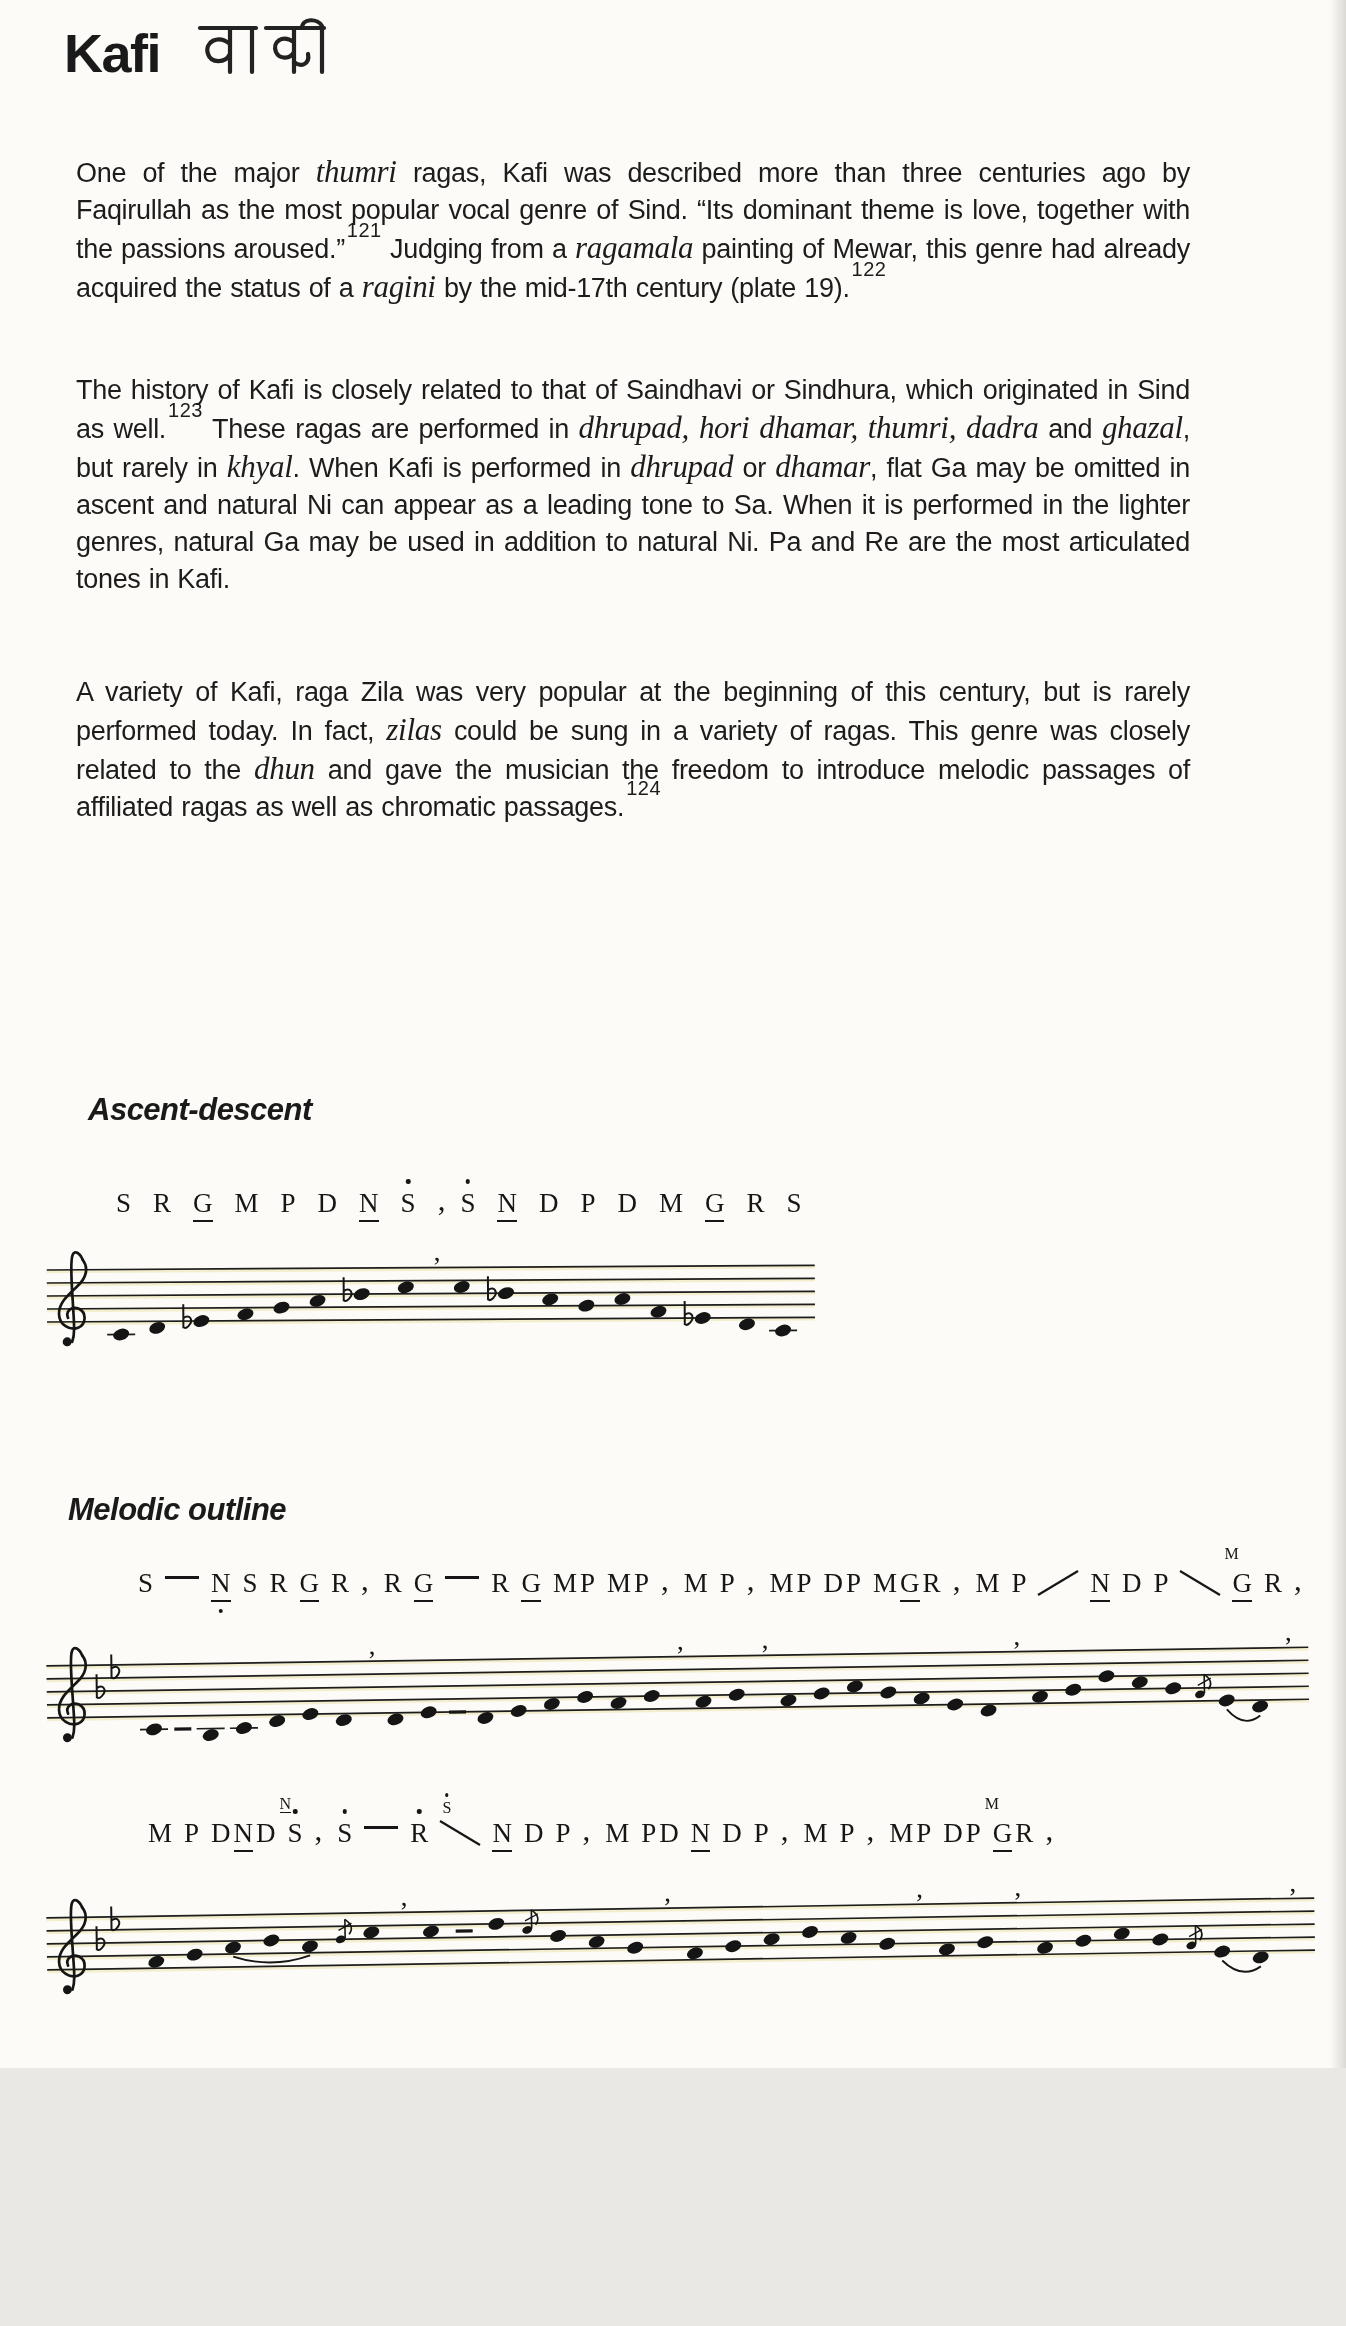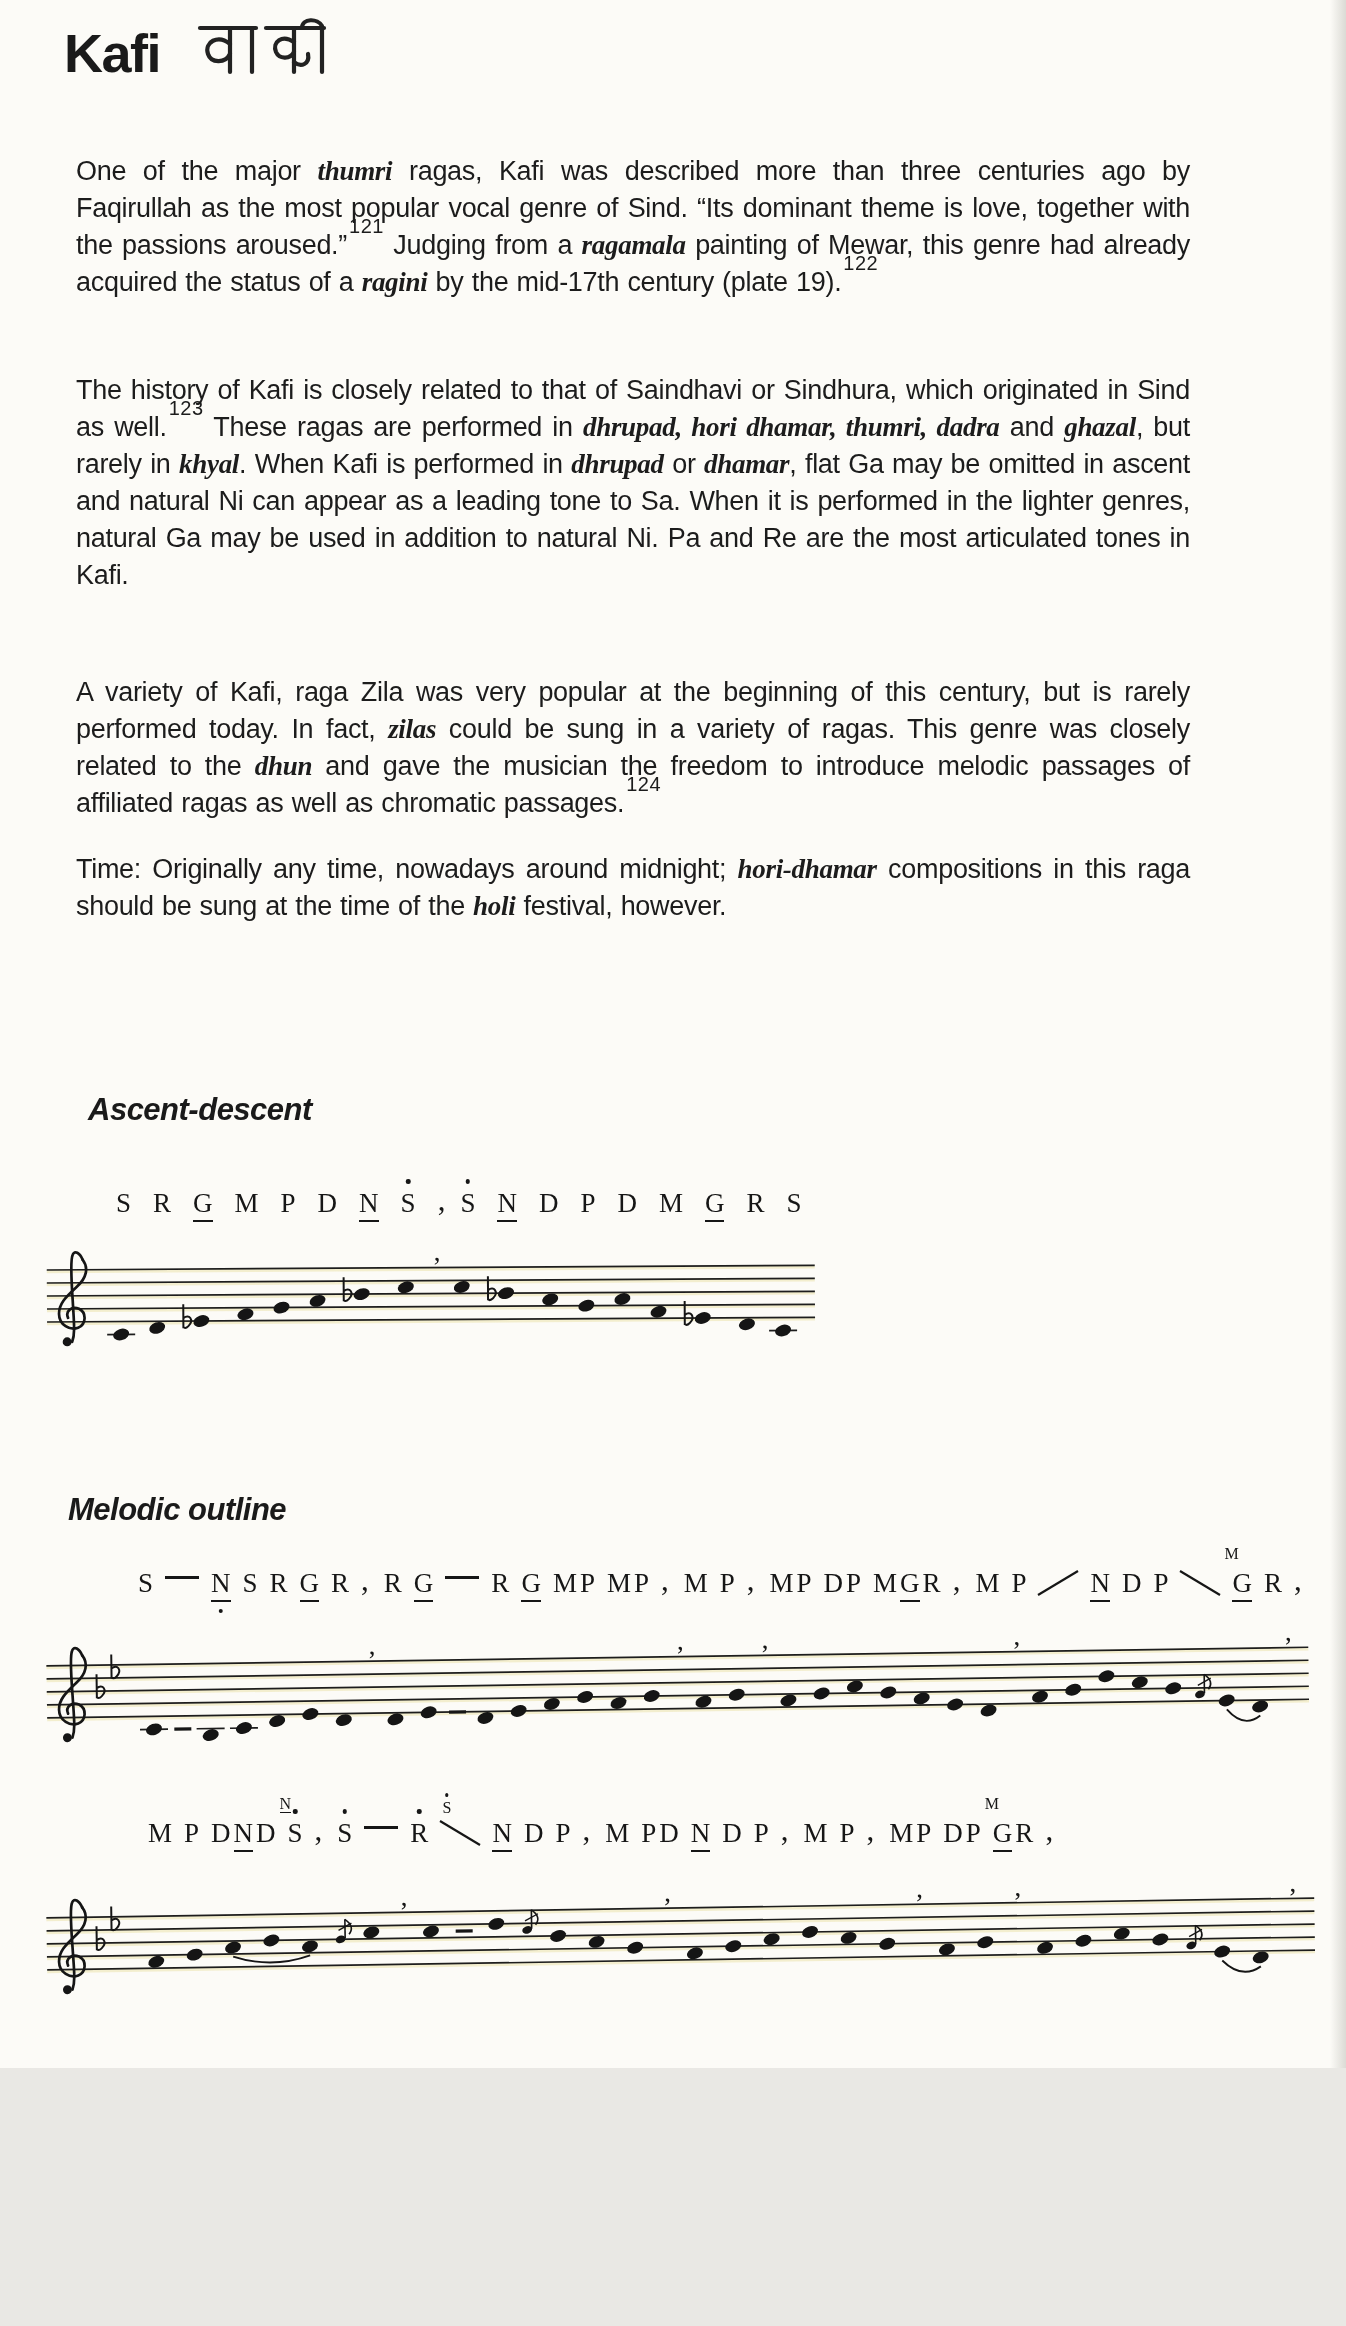--- a/index.html
+++ b/index.html
@@ -10,21 +10,21 @@
 
   
   .title-block{position:absolute;left:64px;top:16px;display:flex;align-items:flex-end;gap:36px;}
   .title-latin{font-size:54px;font-weight:bold;letter-spacing:-1.5px;line-height:1;}
   .deva{margin-bottom:2px;}
 
   
   .body-para{position:absolute;left:76px;width:1114px;margin:0;font-size:27px;line-height:37px;
         text-align:justify;letter-spacing:-0.3px;word-spacing:1px;color:#1c1c1c;}
   #p0{top:153px}#p1{top:372px}#p2{top:674px}#p3{top:851px}
-  .it{font-style:italic;font-family:"Liberation Serif",serif;font-size:27px;font-weight:bold;}
+  .it{font-style:italic;font-family:"Liberation Serif",serif;font-size:31px;}
   sup.fn{font-size:20px;line-height:0;position:relative;top:-11px;margin-left:2px;letter-spacing:.5px;}
 
   
   h2.sec{position:absolute;margin:16px;font-size:31px;font-style:italic;font-weight:bold;letter-spacing:-0.5px;}
   #h-ascent{left:72px;top:1076px}
   #h-melodic{left:52px;top:1476px}
 
   
   .sargam{position:absolute;font-family:"Liberation Serif",serif;font-size:27px;white-space:nowrap;color:#161616;}
   #sg0{left:116px;top:1184px}
@@ -78,21 +78,20 @@
         <path d="M98 46 C105 52 114 48 112 38"></path>
         <path d="M106 12 C106 2 122 2 126 10"></path>
         <path d="M126 12 V56"></path>
       </g>
     </svg>
   </div>
 
   <p class="body-para" id="p0"><span>One of the major </span><span class="it">thumri</span><span> ragas, Kafi was described more than three centuries ago by Faqirullah as the most popular vocal genre of Sind. “Its dominant theme is love, together with the passions aroused.”</span><sup class="fn">121</sup><span> Judging from a </span><span class="it">ragamala</span><span> painting of Mewar, this genre had already acquired the status of a </span><span class="it">ragini</span><span> by the mid-17th century (plate 19).</span><sup class="fn">122</sup></p>
   <p class="body-para" id="p1"><span>The history of Kafi is closely related to that of Saindhavi or Sindhura, which originated in Sind as well.</span><sup class="fn">123</sup><span> These ragas are performed in </span><span class="it">dhrupad, hori dhamar, thumri, dadra</span><span> and </span><span class="it">ghazal</span><span>, but rarely in </span><span class="it">khyal</span><span>. When Kafi is performed in </span><span class="it">dhrupad</span><span> or </span><span class="it">dhamar</span><span>, flat Ga may be omitted in ascent and natural Ni can appear as a leading tone to Sa. When it is performed in the lighter genres, natural Ga may be used in addition to natural Ni. Pa and Re are the most articulated tones in Kafi.</span></p>
   <p class="body-para" id="p2"><span>A variety of Kafi, raga Zila was very popular at the beginning of this century, but is rarely performed today. In fact, </span><span class="it">zilas</span><span> could be sung in a variety of ragas. This genre was closely related to the </span><span class="it">dhun</span><span> and gave the musician the freedom to introduce melodic passages of affiliated ragas as well as chromatic passages.</span><sup class="fn">124</sup></p>
-  <p class="body-para" id="p3"><span>Time: Originally any time, nowadays around midnight; </span><span class="it">hori-dhamar</span><span> compositions in this raga should be sung at the time of the </span><span class="it">holi</span><span> festival, however.</span></p>
 
   <h2 class="sec" id="h-ascent">Ascent-descent</h2>
   <div class="sargam sargam-wide" id="sg0"><span class="tok"><span class="ch">S</span></span><span class="tok"><span class="ch">R</span></span><span class="tok"><span class="ch u">G</span></span><span class="tok"><span class="ch">M</span></span><span class="tok"><span class="ch">P</span></span><span class="tok"><span class="ch">D</span></span><span class="tok"><span class="ch u">N</span></span><span class="tok"><span class="ch hd">S</span></span><span class="comma">,</span><span class="tok"><span class="ch hd">S</span></span><span class="tok"><span class="ch u">N</span></span><span class="tok"><span class="ch">D</span></span><span class="tok"><span class="ch">P</span></span><span class="tok"><span class="ch">D</span></span><span class="tok"><span class="ch">M</span></span><span class="tok"><span class="ch u">G</span></span><span class="tok"><span class="ch">R</span></span><span class="tok"><span class="ch">S</span></span></div>
   <div class="staff" id="st0"><svg width="772" height="138" viewBox="0 0 772 138">
         <line x1="2" y1="31.5" x2="770" y2="31.5" stroke="#ece4ae" stroke-width="3.5" opacity="0.55"></line>
         <line x1="2" y1="30" x2="770" y2="30" stroke="#1d1d1d" stroke-width="1.7"></line>
         <line x1="2" y1="44.5" x2="770" y2="44.5" stroke="#ece4ae" stroke-width="3.5" opacity="0.55"></line>
         <line x1="2" y1="43" x2="770" y2="43" stroke="#1d1d1d" stroke-width="1.7"></line>
         <line x1="2" y1="57.5" x2="770" y2="57.5" stroke="#ece4ae" stroke-width="3.5" opacity="0.55"></line>
         <line x1="2" y1="56" x2="770" y2="56" stroke="#1d1d1d" stroke-width="1.7"></line>

